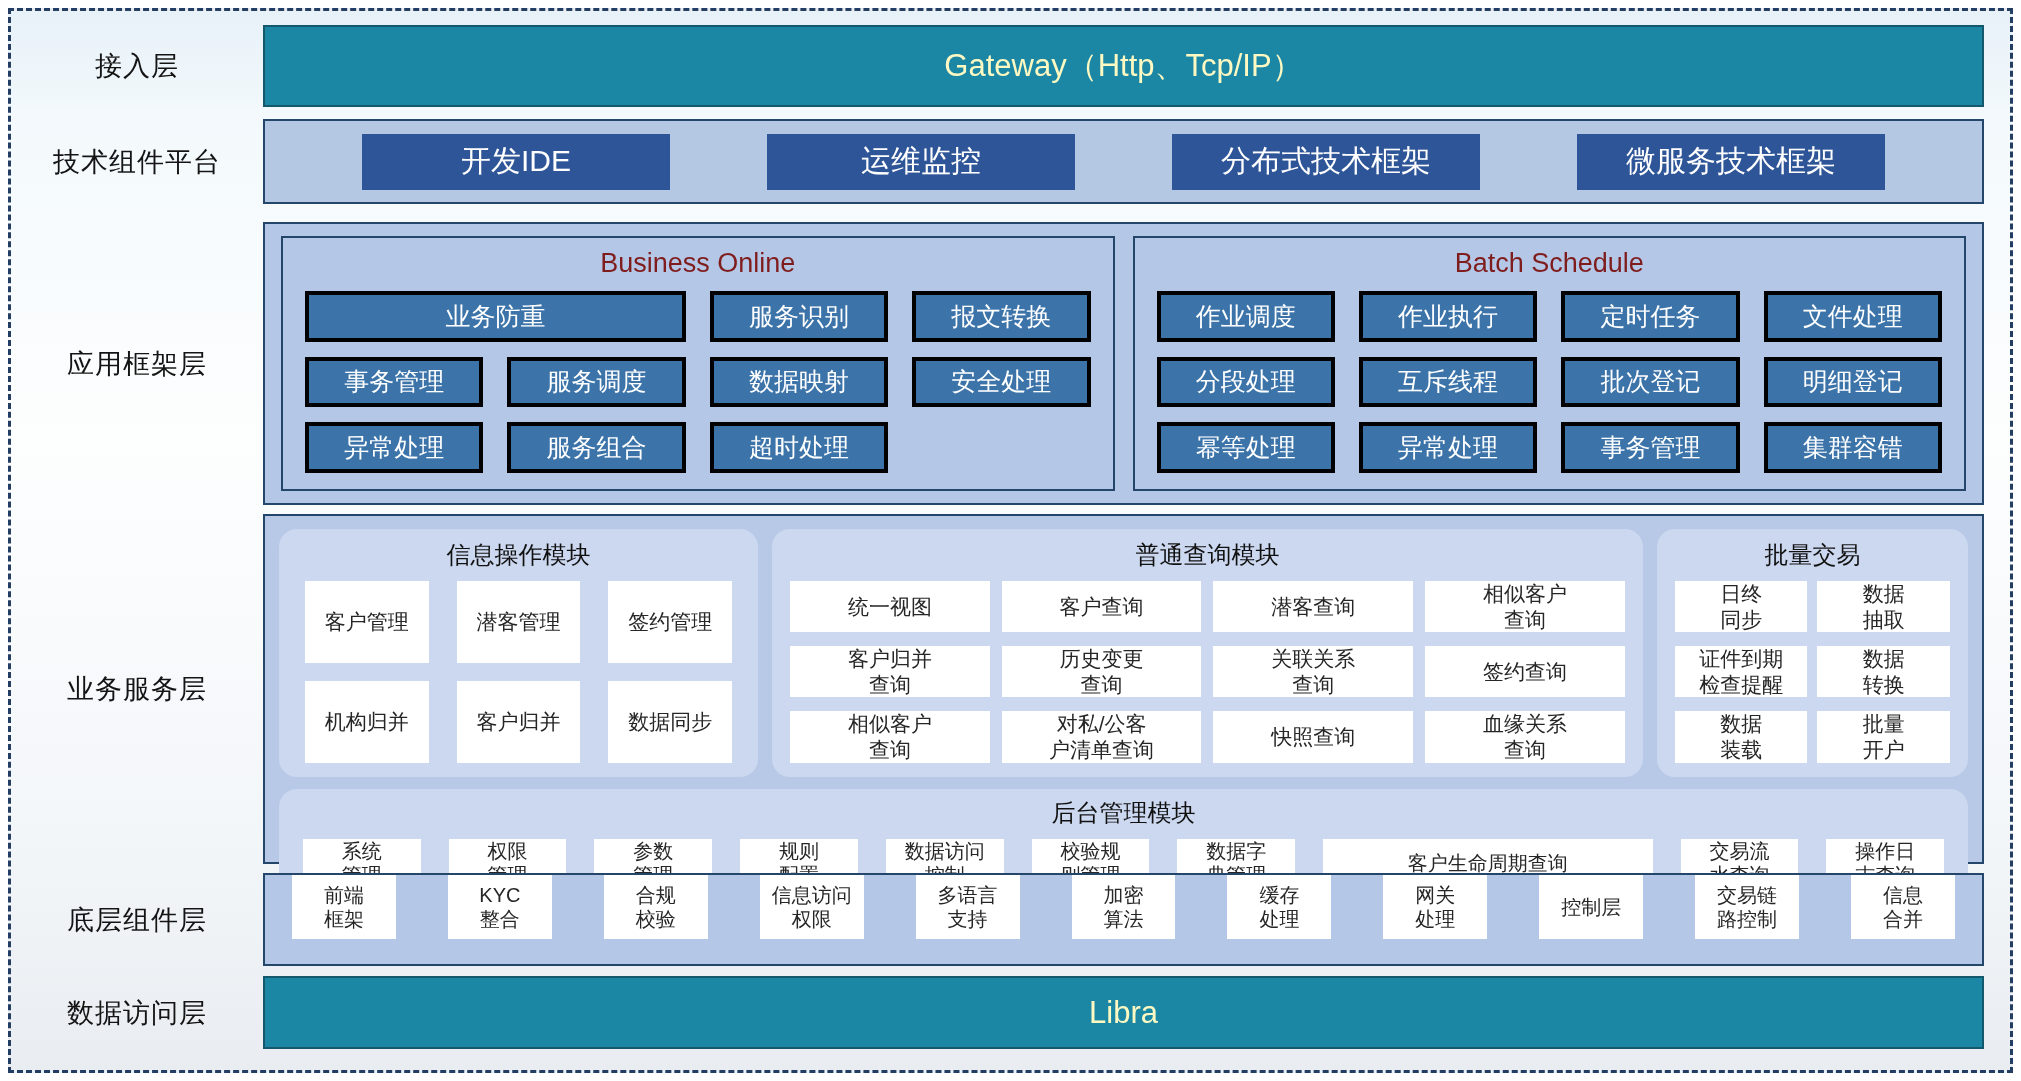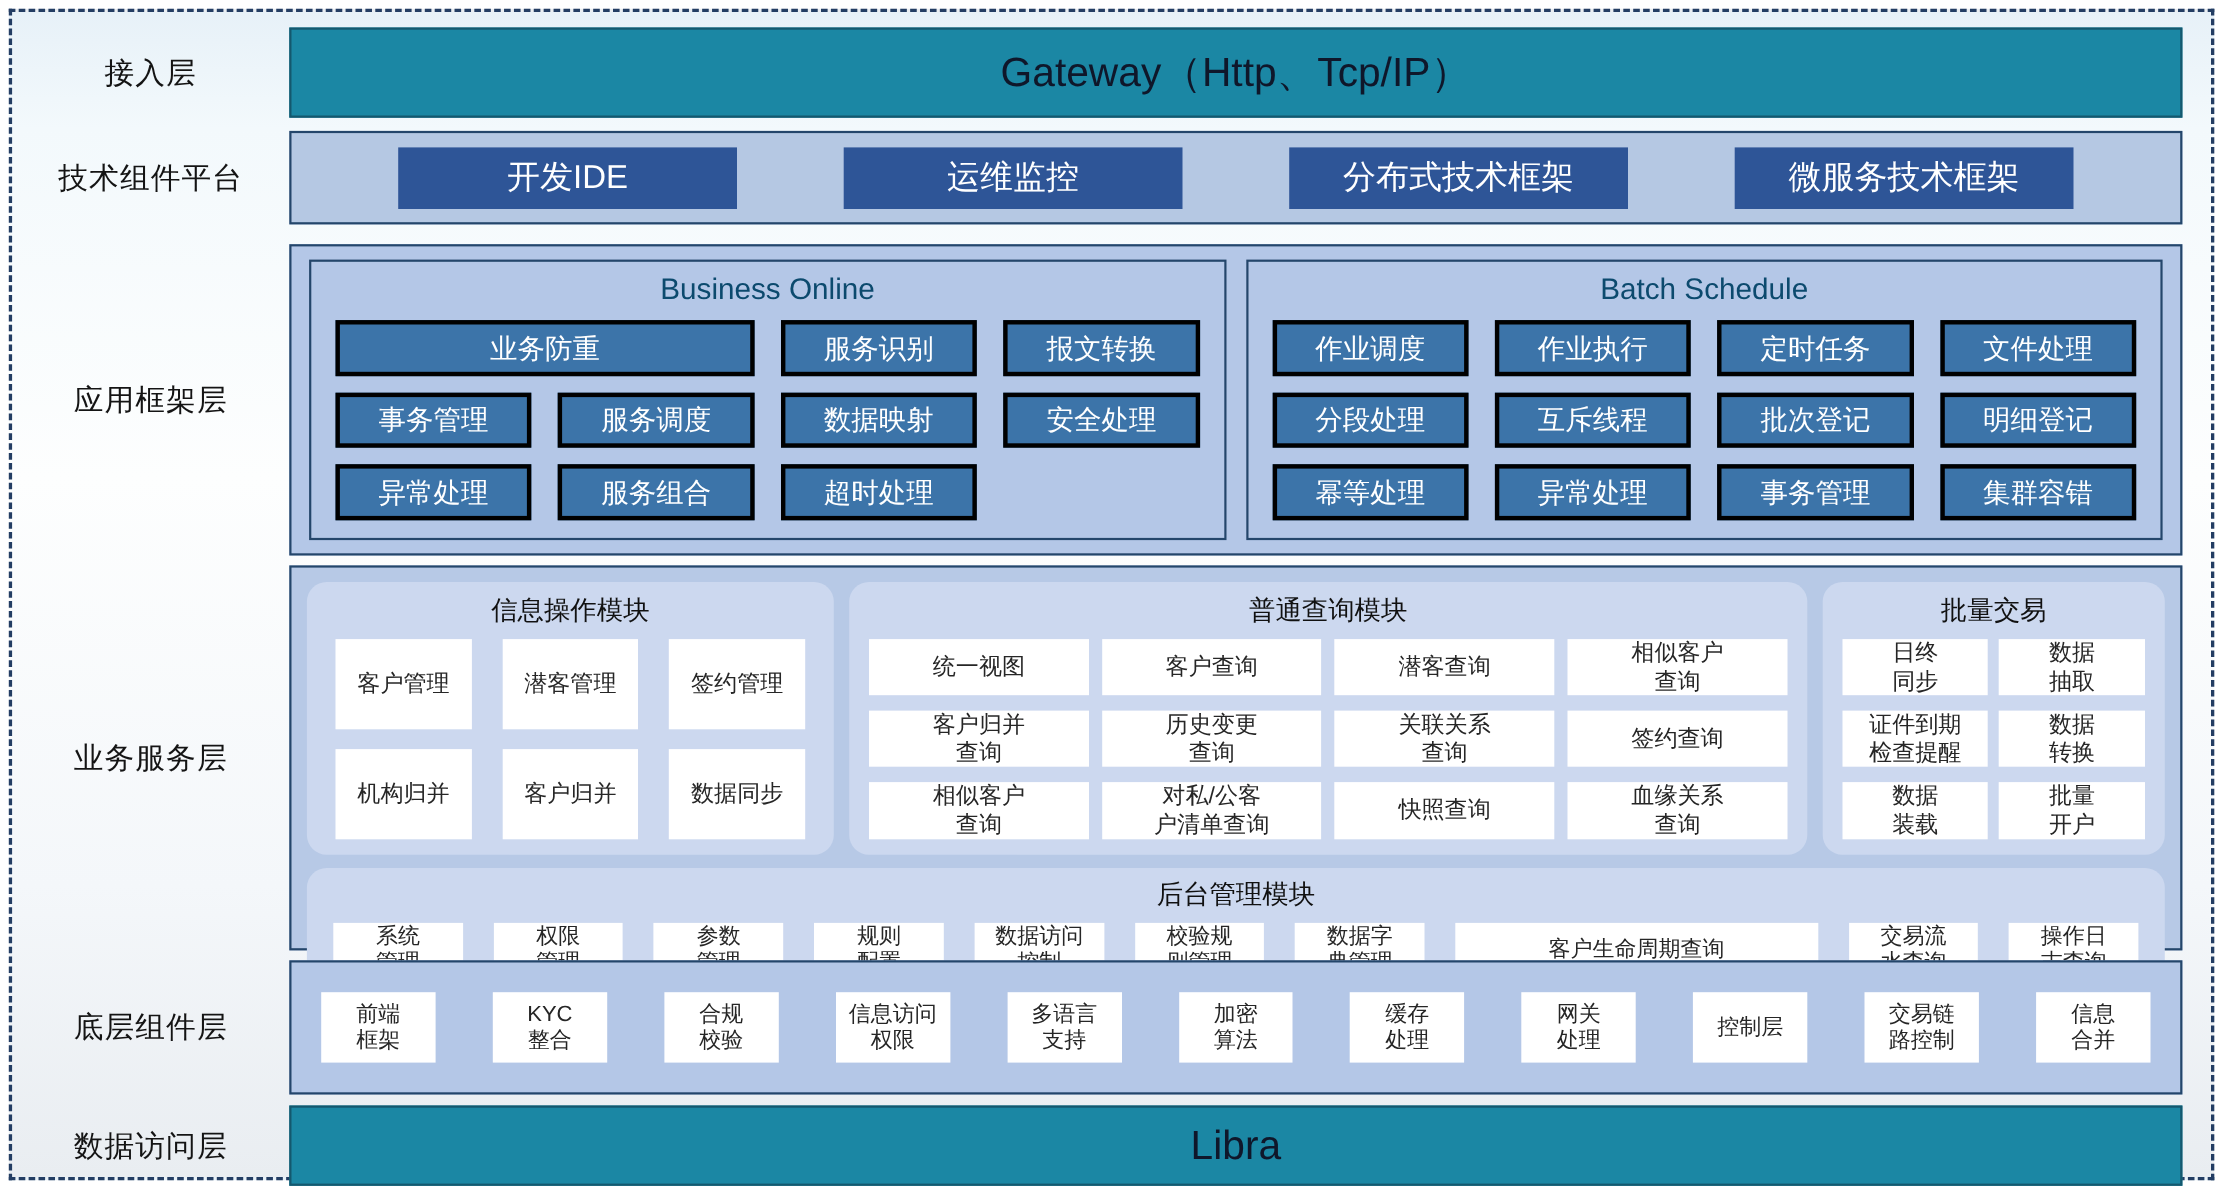--- a/index.html
+++ b/index.html
@@ -17,21 +17,21 @@
   }
   .row{display:grid;grid-template-columns:252px 1fr;align-items:stretch;}
   .layer-label{
     display:flex;align-items:center;justify-content:center;
     font-size:27px;color:#141414;letter-spacing:1px;
   }
   
   .teal-bar{
     background:#1b87a4;border:2px solid #14586e;box-sizing:border-box;
     display:flex;align-items:center;justify-content:center;
-    color:#0f172a;font-size:37px;
+    color:#fef9c3;font-size:31px;
   }
   .r-access .teal-bar{height:82px;}
   .r-data .teal-bar{height:73px;}
   
   .tech-box{
     height:85px;background:#b5c8e3;border:2px solid #24466b;box-sizing:border-box;
     display:flex;align-items:center;justify-content:space-evenly;
   }
   .tech-box .btn{
     width:308px;height:56px;background:#2e5597;color:#fff;
@@ -39,21 +39,21 @@
   }
   
   .appfw{
     height:283px;background:#b4c7e7;border:2px solid #24466b;box-sizing:border-box;
     padding:12px 16px;display:flex;gap:18px;
   }
   .fw-panel{
     flex:1;border:2px solid #24466b;box-sizing:border-box;background:#b4c7e7;
     padding:4px 22px 16px;display:flex;flex-direction:column;
   }
-  .fw-title{text-align:center;font-size:27px;color:#0c4a6e;margin:6px 0 12px;}
+  .fw-title{text-align:center;font-size:27px;color:#7f1d1d;margin:6px 0 12px;}
   .fw-grid{flex:1;display:grid;grid-template-columns:repeat(4,1fr);gap:15px 24px;}
   .fw-grid .btn{
     background:#3c74a9;border:4px solid #000000;color:#fff;font-size:25px;
     display:flex;align-items:center;justify-content:center;box-sizing:border-box;
   }
   .grid-bo > :first-child{grid-column:span 2;}
   
   .svc{
     height:350px;background:#b7c9e6;border:2px solid #24466b;box-sizing:border-box;
     padding:13px 14px;display:flex;flex-direction:column;gap:12px;
@@ -76,22 +76,22 @@
     display:flex;align-items:center;justify-content:center;text-align:center;
     white-space:pre-line;box-sizing:border-box;
   }
   .svc-admin{flex:1;background:#ccd8ef;border-radius:18px;padding:2px 18px 12px;
     display:flex;flex-direction:column;box-sizing:border-box;}
   .admin-row{flex:1;display:flex;gap:28px;align-items:stretch;padding:0 6px;}
   .admin-row .wbox{flex:1;font-size:20px;}
   .admin-row > :nth-child(8){flex:2.8;}
   
   .base-box{
-    height:122px;background:#b4c7e7;border:2px solid #24466b;box-sizing:border-box;
-    display:flex;align-items:center;gap:52px;padding:0 27px;
+    height:93px;background:#b4c7e7;border:2px solid #24466b;box-sizing:border-box;
+    display:flex;gap:52px;padding:0 27px;
   }
   .base-box .wbox{flex:1;height:64px;font-size:20px;}
   
   .r-access{margin-bottom:12px;}
   .r-tech{margin-bottom:18px;}
   .r-appfw{margin-bottom:9px;}
   .r-svc{margin-bottom:9px;}
   .r-base{margin-bottom:10px;}
 </style>
 </head>

